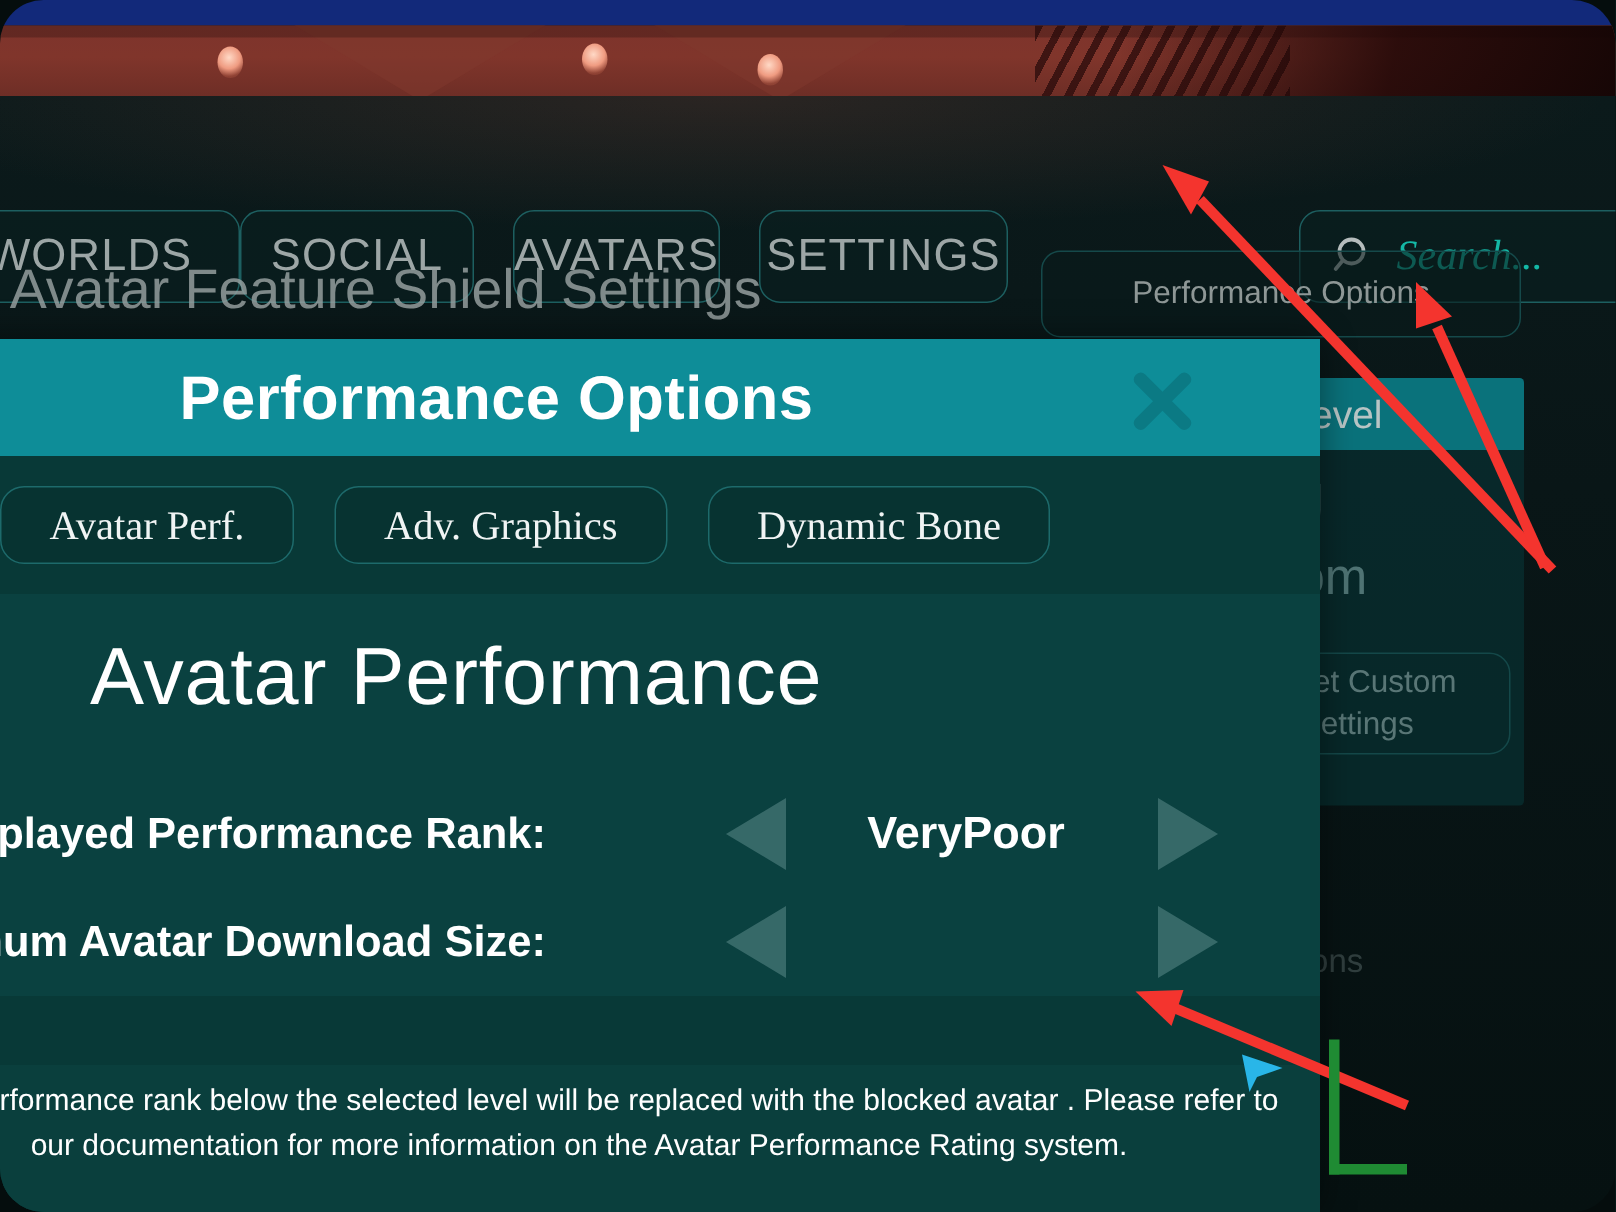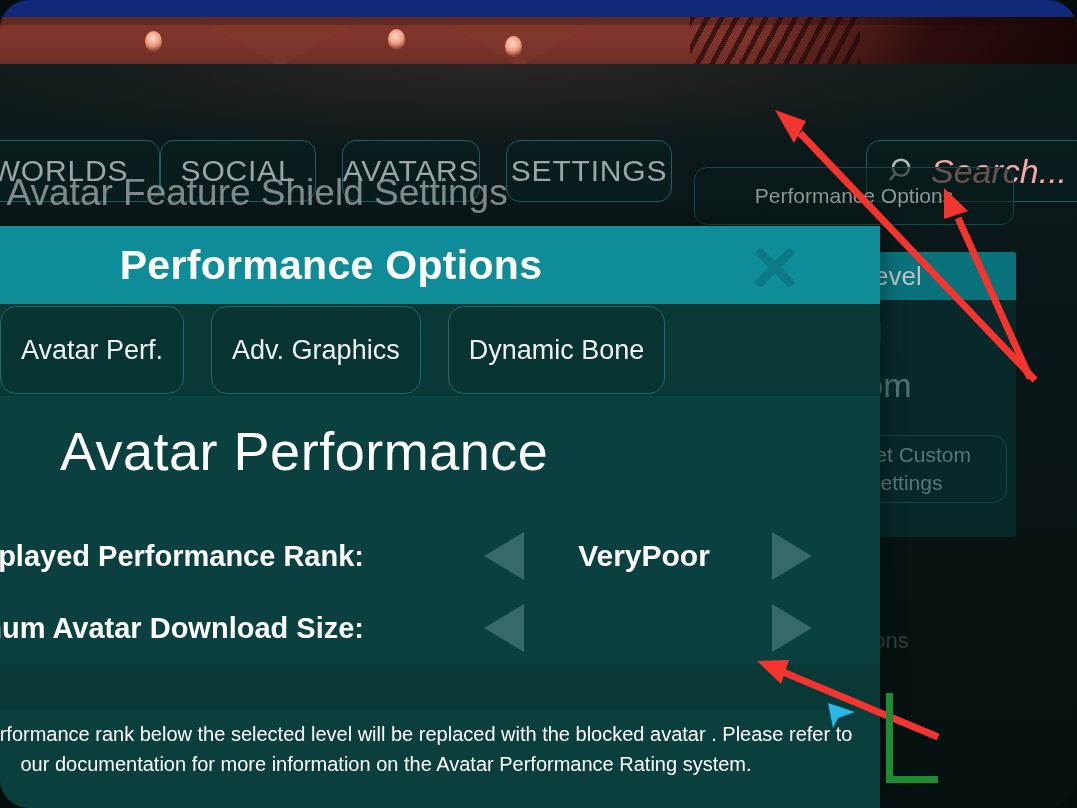--- a/index.html
+++ b/index.html
@@ -77,22 +77,22 @@
     white-space: nowrap;
   }
   .nav-tab span { opacity: .85; }
   .search-box {
     position: absolute; top: 76px; left: 866px; width: 228px; height: 62px;
     border: 1.6px solid #1d5f60; border-radius: 14px;
     background: rgba(10,32,33,0.55);
     display: flex; align-items: center; gap: 12px; padding-left: 20px;
   }
   .search-txt {
-    color: #fca5a5; font-size: 34px; font-style: italic;
-    font-family: Liberation Sans, sans-serif;
+    color: #14b8a6; font-size: 28px; font-style: italic;
+    font-family: Liberation Serif, serif;
   }
 
   
   .page-title {
     position: absolute; left: -12px; top: 172px;
     font-size: 37px; color: #9aa3a3; opacity: .82;
     font-family: "Liberation Sans", sans-serif;
     white-space: nowrap;
   }
   .perf-options-btn {
@@ -172,26 +172,26 @@
     width: 50px; height: 9px; border-radius: 4px; background: #0a6f78;
   }
   .close-x::before { transform: rotate(45deg); }
   .close-x::after  { transform: rotate(-45deg); }
 
   .modal-tabs {
     position: relative; height: 92px; background: #083937;
     display: flex; align-items: center; gap: 27px; padding-left: 108px;
   }
   .modal-tab {
-    height: 88px; padding: 0 20px;
+    height: 52px; padding: 0 32px;
     border: 1.8px solid #1d6a6b; border-radius: 16px;
     background: rgba(7,48,46,0.55);
     display: flex; align-items: center; justify-content: center;
     color: #f0f4f4; font-size: 27px;
-    font-family: Liberation Sans, sans-serif;
+    font-family: Liberation Serif, serif;
     white-space: nowrap;
   }
 
   .section-title-wrap {
     position: relative; height: 110px;
     background: #0a4140;
     display: flex; align-items: center;
   }
   .section-title {
     padding-left: 168px;

